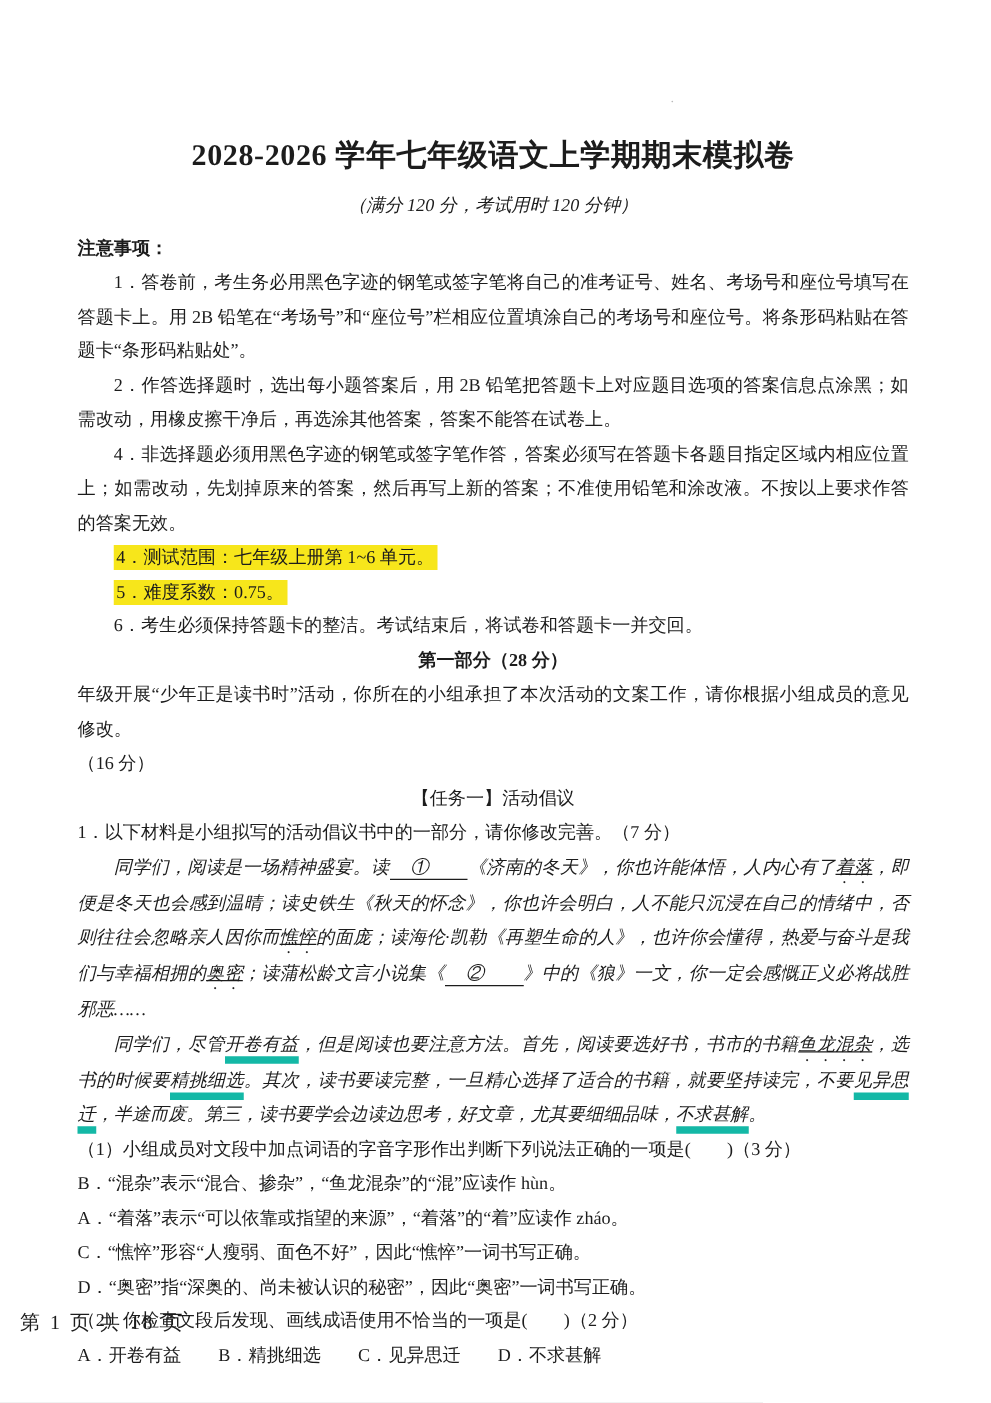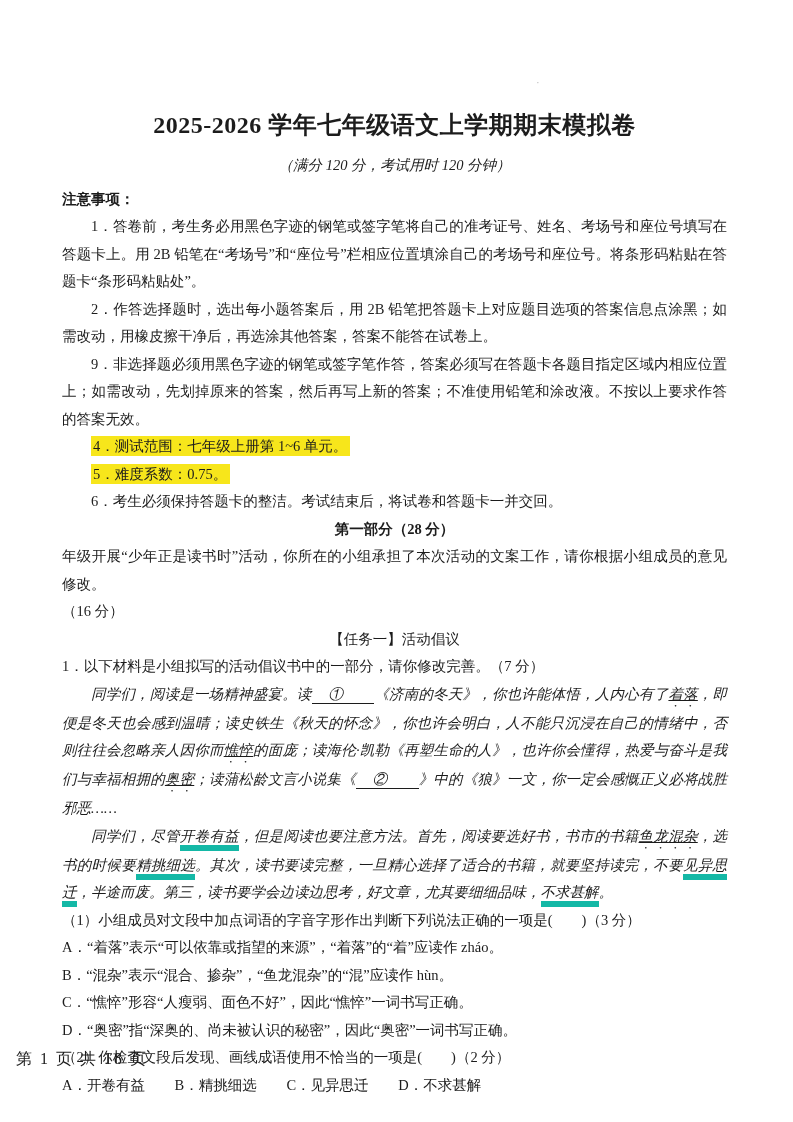--- a/index.html
+++ b/index.html
@@ -86,48 +86,48 @@
     letter-spacing: 2px;
   }
 </style>
 </head>
 <body>
 
 <div class="page" style="background: rgb(255, 255, 255); color: rgb(28, 28, 28);">
 
   <span class="stray">·</span>
 
-  <h1 class="title">2025-2026 学年七年级语文上学期期末模拟卷</h1>
+  <h1 class="title">2028-2026 学年七年级语文上学期期末模拟卷</h1>
 
   <div class="subtitle">（满分 120 分，考试用时 120 分钟）</div>
 
   <div class="notice-heading">注意事项：</div>
 
   <p class="line indent">1．答卷前，考生务必用黑色字迹的钢笔或签字笔将自己的准考证号、姓名、考场号和座位号填写在答题卡上。用 2B 铅笔在“考场号”和“座位号”栏相应位置填涂自己的考场号和座位号。将条形码粘贴在答题卡“条形码粘贴处”。</p>
   <p class="line indent">2．作答选择题时，选出每小题答案后，用 2B 铅笔把答题卡上对应题目选项的答案信息点涂黑；如需改动，用橡皮擦干净后，再选涂其他答案，答案不能答在试卷上。</p>
-  <p class="line indent">9．非选择题必须用黑色字迹的钢笔或签字笔作答，答案必须写在答题卡各题目指定区域内相应位置上；如需改动，先划掉原来的答案，然后再写上新的答案；不准使用铅笔和涂改液。不按以上要求作答的答案无效。</p>
+  <p class="line indent">4．非选择题必须用黑色字迹的钢笔或签字笔作答，答案必须写在答题卡各题目指定区域内相应位置上；如需改动，先划掉原来的答案，然后再写上新的答案；不准使用铅笔和涂改液。不按以上要求作答的答案无效。</p>
   <p class="line indent"><span class="hl">4．测试范围：七年级上册第 1~6 单元。</span></p>
   <p class="line indent"><span class="hl">5．难度系数：0.75。</span></p>
   <p class="line indent">6．考生必须保持答题卡的整洁。考试结束后，将试卷和答题卡一并交回。</p>
 
   <p class="line center bold">第一部分（28 分）</p>
 
   <p class="line">年级开展“少年正是读书时”活动，你所在的小组承担了本次活动的文案工作，请你根据小组成员的意见修改。</p>
   <p class="line">（16 分）</p>
 
   <p class="line center">【任务一】活动倡议</p>
 
   <p class="line">1．以下材料是小组拟写的活动倡议书中的一部分，请你修改完善。（7 分）</p>
 
   <p class="line indent kaiti"><span class="seg-t">同学们，阅读是一场精神盛宴。读</span><span class="seg-b">　①　　</span><span class="seg-t">《济南的冬天》，你也许能体悟，人内心有了</span><span class="seg-d">着落</span><span class="seg-t">，即便是冬天也会感到温晴；读史铁生《秋天的怀念》，你也许会明白，人不能只沉浸在自己的情绪中，否则往往会忽略亲人因你而</span><span class="seg-d">憔悴</span><span class="seg-t">的面庞；读海伦·凯勒《再塑生命的人》，也许你会懂得，热爱与奋斗是我们与幸福相拥的</span><span class="seg-d">奥密</span><span class="seg-t">；读蒲松龄文言小说集《</span><span class="seg-b">　②　　</span><span class="seg-t">》中的《狼》一文，你一定会感慨正义必将战胜邪恶……</span></p>
   <p class="line indent kaiti"><span class="seg-t">同学们，尽管</span><span class="seg-u">开卷有益</span><span class="seg-t">，但是阅读也要注意方法。首先，阅读要选好书，书市的书籍</span><span class="seg-d">鱼龙混杂</span><span class="seg-t">，选书的时候要</span><span class="seg-u">精挑细选</span><span class="seg-t">。其次，读书要读完整，一旦精心选择了适合的书籍，就要坚持读完，不要</span><span class="seg-u">见异思迁</span><span class="seg-t">，半途而废。第三，读书要学会边读边思考，好文章，尤其要细细品味，</span><span class="seg-u">不求甚解</span><span class="seg-t">。</span></p>
 
   <p class="line">（1）小组成员对文段中加点词语的字音字形作出判断下列说法正确的一项是(　　)（3 分）</p>
+  <p class="line">B．“混杂”表示“混合、掺杂”，“鱼龙混杂”的“混”应读作 hùn。</p>
   <p class="line">A．“着落”表示“可以依靠或指望的来源”，“着落”的“着”应读作 zháo。</p>
-  <p class="line">B．“混杂”表示“混合、掺杂”，“鱼龙混杂”的“混”应读作 hùn。</p>
   <p class="line">C．“憔悴”形容“人瘦弱、面色不好”，因此“憔悴”一词书写正确。</p>
   <p class="line">D．“奥密”指“深奥的、尚未被认识的秘密”，因此“奥密”一词书写正确。</p>
 
   <p class="line">（2）你检查文段后发现、画线成语使用不恰当的一项是(　　)（2 分）</p>
   <p class="line">
     <span class="inline-option">A．开卷有益</span>
     <span class="inline-option">B．精挑细选</span>
     <span class="inline-option">C．见异思迁</span>
     <span class="inline-option">D．不求甚解</span>
   </p>

